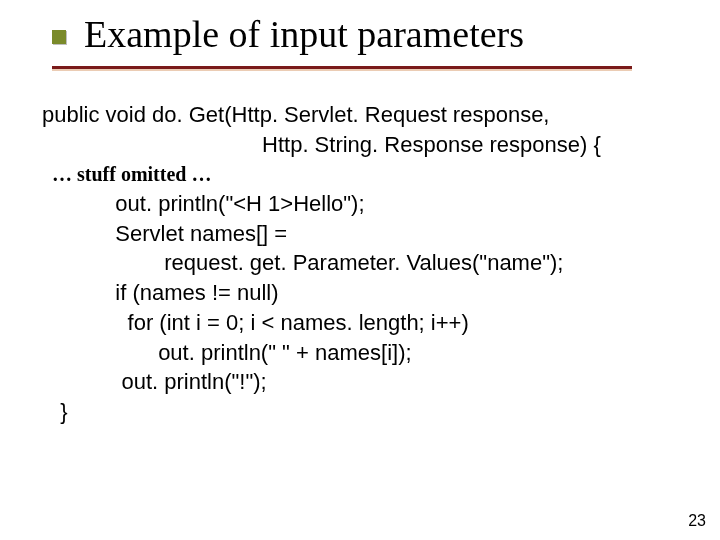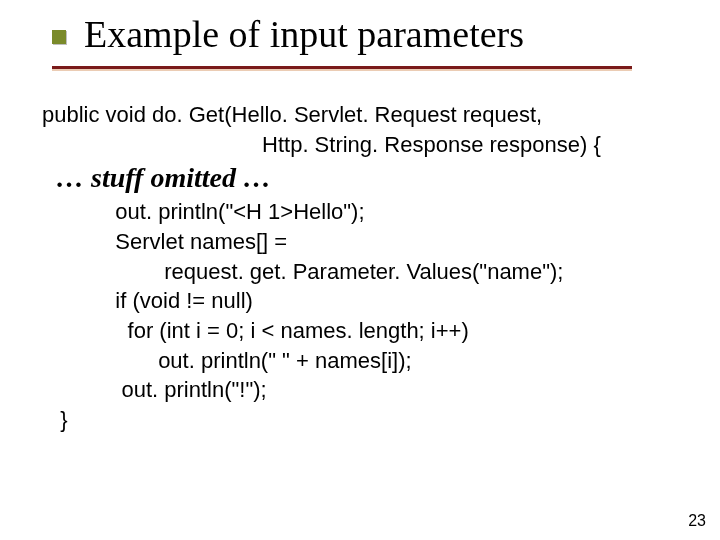--- a/index.html
+++ b/index.html
@@ -62,23 +62,22 @@
     top: 100px;
     left: 42px;
     right: 30px;
     font-family: Verdana, Geneva, sans-serif;
     font-size: 22px;
     line-height: 1.35;
     white-space: pre;
   }
   .stuff {
     font-family: "Times New Roman", Times, serif;
-    font-style: italic;
     font-weight: bold;
-    font-size: 28px;
+    font-size: 20px;
   }
   .pagenum {
     position: absolute;
     bottom: 10px;
     right: 14px;
     font-family: Arial, Helvetica, sans-serif;
     font-size: 16px;
     color: #000000;
   }
 </style>
@@ -87,27 +86,27 @@
 
 <div class="slide">
 
   <div class="title-row">
     <div class="bullet"></div>
     <div class="title-text">Example of input parameters</div>
   </div>
   <div class="title-underline"></div>
   <div class="title-underline-soft"></div>
 
-  <div class="body"><span>public void do. Get(Hello. Servlet. Request request,</span>
+  <div class="body"><span>public void do. Get(Http. Servlet. Request response,</span>
 <span>                                    Http. String. Response response) {</span>
 <span class="stuff">  … stuff omitted …</span>
 <span>            out. println("&lt;H 1&gt;Hello");</span>
 <span>            Servlet names[] =</span>
 <span>                    request. get. Parameter. Values("name");</span>
-<span>            if (void != null)</span>
+<span>            if (names != null)</span>
 <span>              for (int i = 0; i &lt; names. length; i++)</span>
 <span>                   out. println(" " + names[i]);</span>
 <span>             out. println("!");</span>
 <span>   }</span></div>
 
   <div class="pagenum">23</div>
 
 </div>
 
 </body></html>

